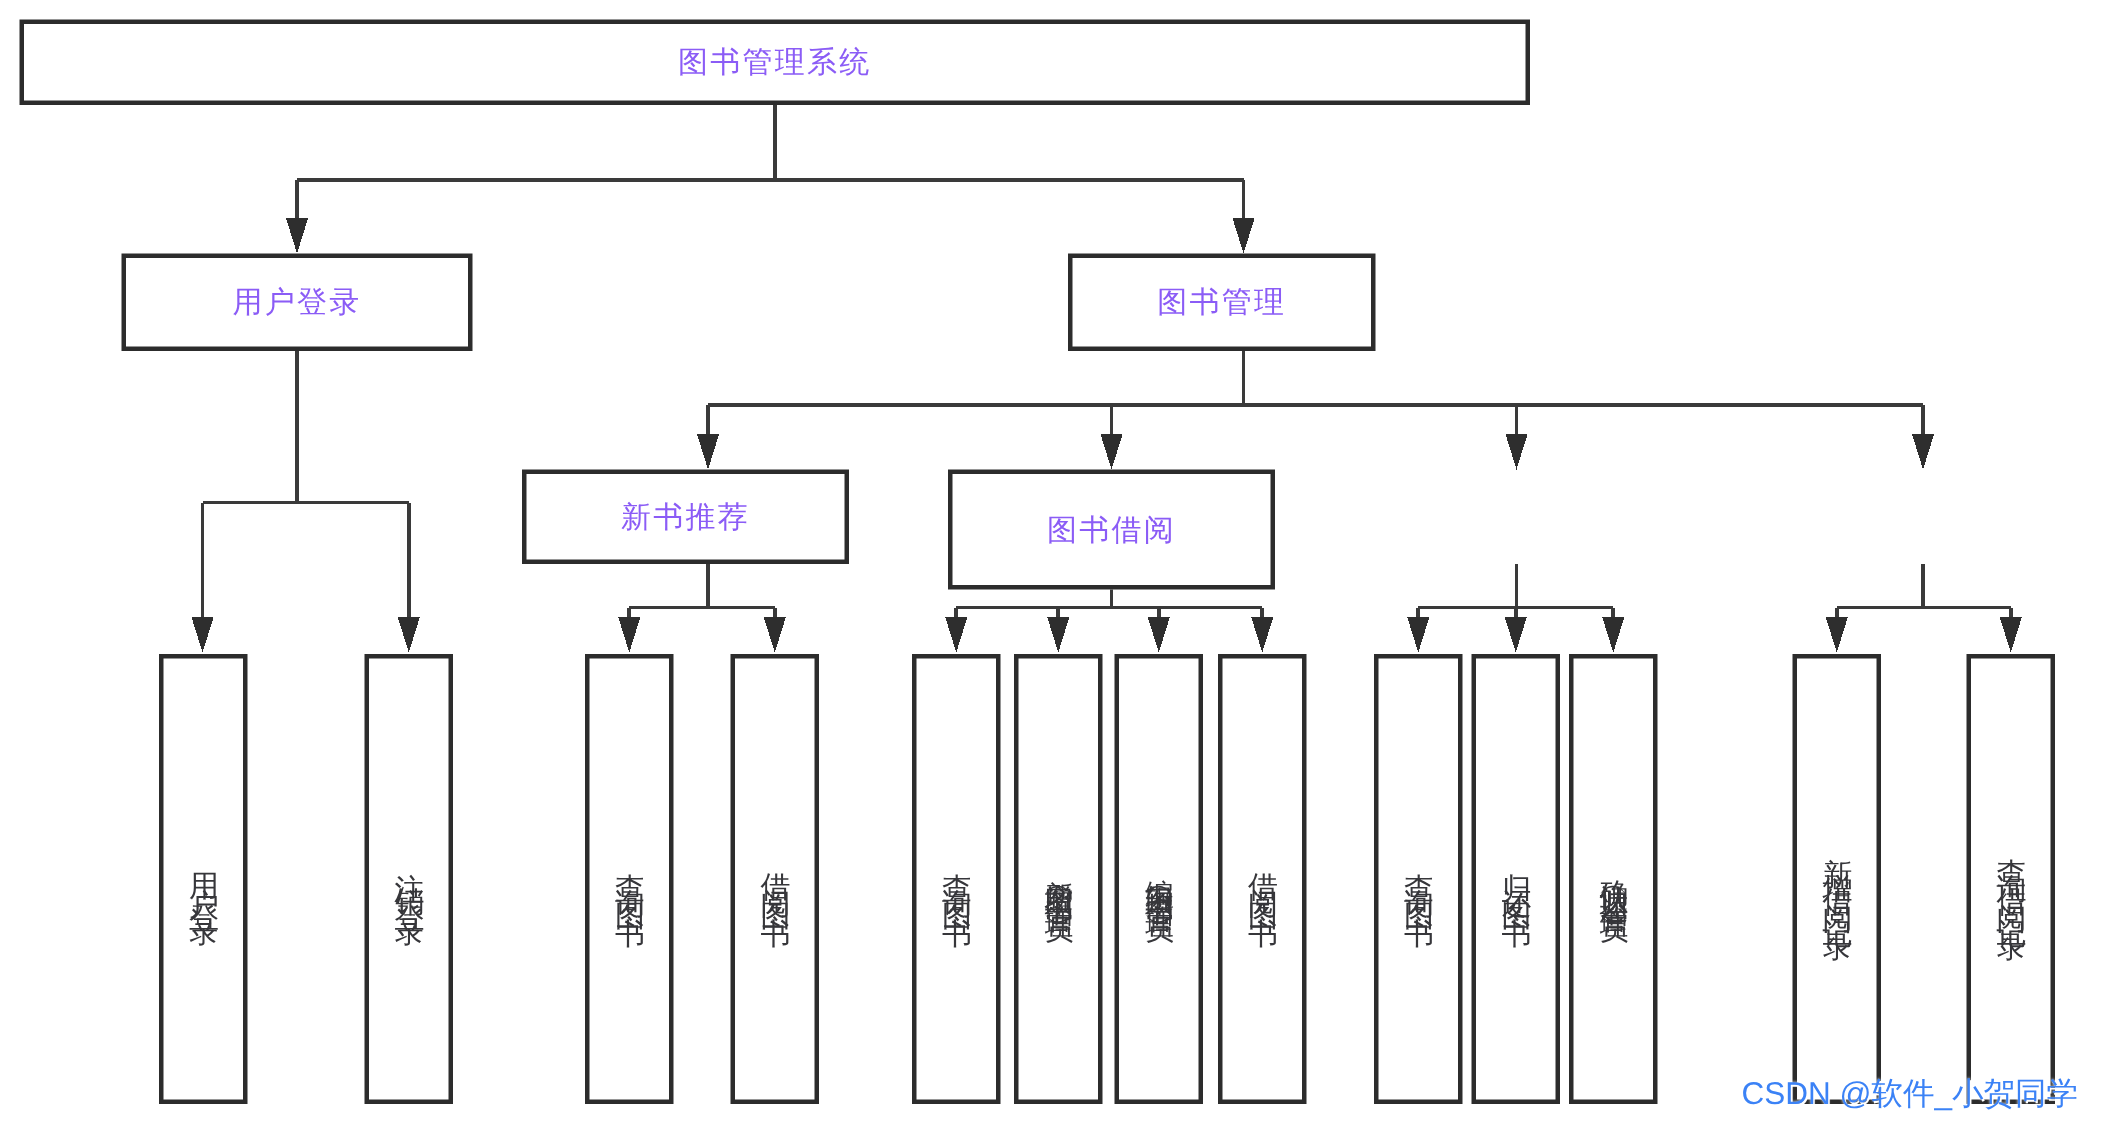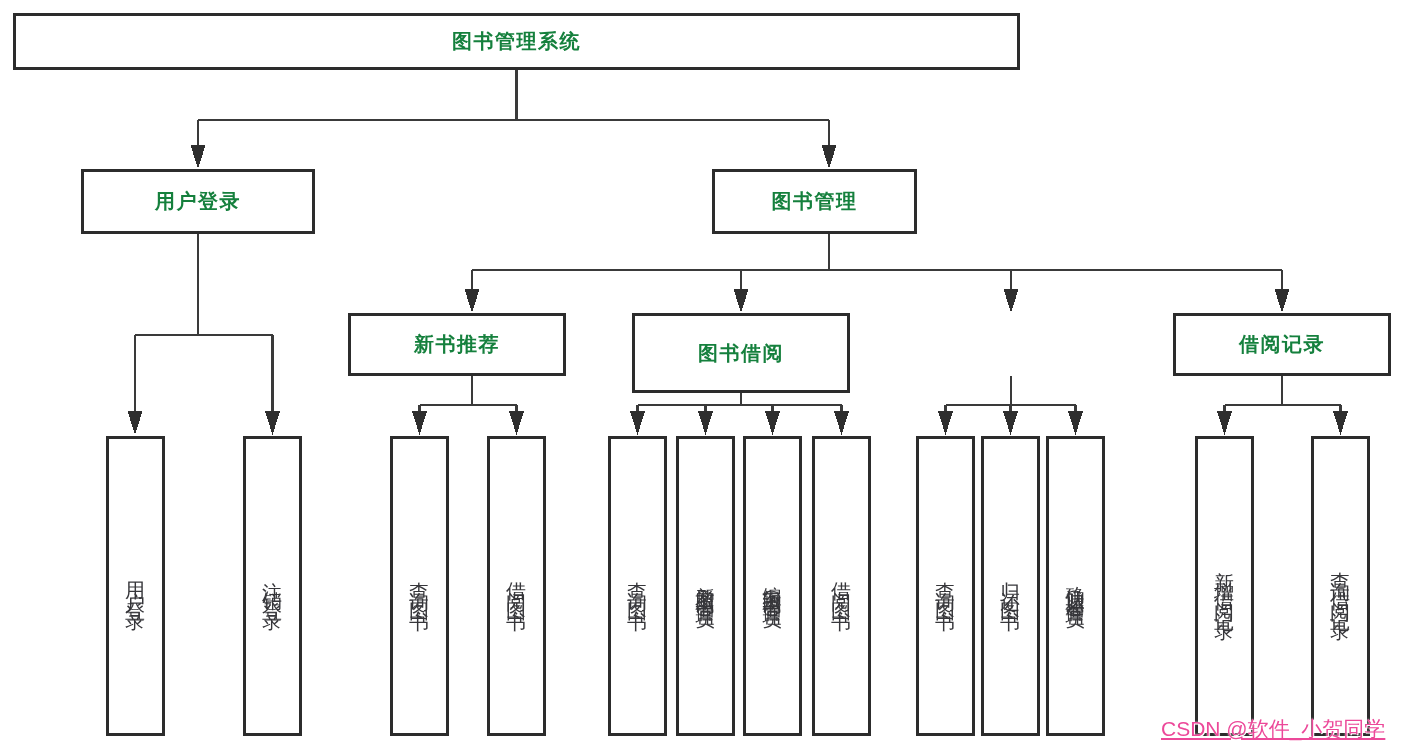--- a/index.html
+++ b/index.html
@@ -7,33 +7,33 @@
     position:relative; width:1405px; height:747px; background:#ffffff;
     font-family:"Liberation Sans", sans-serif; overflow:hidden;
   }
   .wires { position:absolute; left:0; top:0; }
   .wires line { stroke:#3a3a3a; stroke-width:2.5; }
   .wires polygon { fill:#2e2e2e; }
   .hbox {
     position:absolute; box-sizing:border-box; background:#ffffff;
     border:3px solid #2c2c2c; display:flex; align-items:center; justify-content:center;
   }
-  .hlabel { font-size:20px; color:#15803d; letter-spacing:1.5px; white-space:nowrap;font-weight:bold; }
+  .hlabel { font-size:20px; color:#8b5cf6; letter-spacing:1.5px; white-space:nowrap; }
   .vbox {
     position:absolute; box-sizing:border-box; background:#ffffff;
     border:3px solid #2c2c2c; display:flex; align-items:center; justify-content:center;
   }
   .vlabel {
     writing-mode:vertical-rl; text-orientation:mixed; line-height:1;
     font-size:20px; letter-spacing:0.5em; color:#36363a;
   }
   .vlabel.long { font-size:19px; letter-spacing:0.18em; }
   .watermark {
     position:absolute; left:1161px; top:715px; z-index:6; white-space:nowrap;
-    font-size:21px; color:#ec4899; text-shadow:0 0 2px #ffffff, 1px 1px 0 #ffffff;text-decoration:underline;
+    font-size:21px; color:#3b82f6; text-shadow:0 0 2px #ffffff, 1px 1px 0 #ffffff;
   }
 </style>
 </head>
 <body>
 
 <div class="canvas">
 
   <svg class="wires" width="1405" height="747" viewBox="0 0 1405 747" shape-rendering="crispEdges">
 
     <g>
@@ -120,23 +120,20 @@
   <div class="hbox" style="left:712px;top:169px;width:205px;height:65px">
     <span class="hlabel">图书管理</span>
   </div>
 
   <div class="hbox" style="left:348px;top:313px;width:218px;height:63px">
     <span class="hlabel">新书推荐</span>
   </div>
   <div class="hbox" style="left:632px;top:313px;width:218px;height:80px">
     <span class="hlabel">图书借阅</span>
   </div>
-  <div class="hbox" style="left:1173px;top:313px;width:218px;height:63px">
-    <span class="hlabel">借阅记录</span>
-  </div>
 
   <div class="vbox" style="left:106px;top:436px;width:59px;height:300px">
     <span class="vlabel">用户登录</span>
   </div>
   <div class="vbox" style="left:243px;top:436px;width:59px;height:300px">
     <span class="vlabel">注销登录</span>
   </div>
 
   <div class="vbox" style="left:390px;top:436px;width:59px;height:300px">
     <span class="vlabel">查询图书</span>

